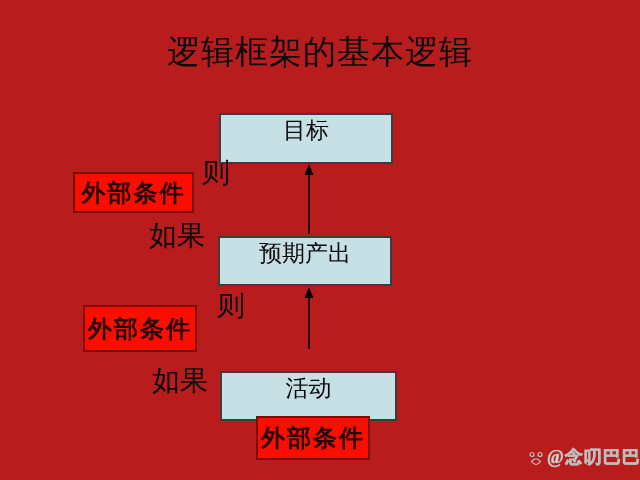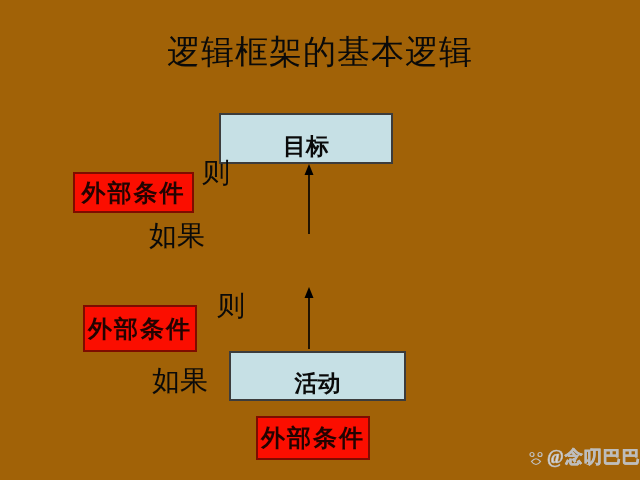--- a/index.html
+++ b/index.html
@@ -1,33 +1,33 @@
 <!DOCTYPE html>
 <html style="--node-fill: #c6e0e5; --node-border: #3c3c3c; --condition-fill: #fb0e00; --condition-border: #7e0c00; --arrow: #000000; --watermark: #c4c4c4;"><head>
 <meta charset="utf-8">
 <style>
   html,body{margin:0;padding:0;background:#fff;}
   .slide{
-    position:relative;width:640px;height:480px;background:#a16207;overflow:hidden;
+    position:relative;width:640px;height:480px;background:#b91c1c;overflow:hidden;
     font-family:"Liberation Serif","DejaVu Serif",serif;color:#000;
   }
   .title{
     position:absolute;top:30px;left:0;width:640px;text-align:center;
     font-size:33px;letter-spacing:1px;color:#0a0a0a;white-space:nowrap;
   }
   .node{
-    position:absolute;display:flex;align-items:flex-end;justify-content:center;
+    position:absolute;display:flex;align-items:flex-start;justify-content:center;
     background:var(--node-fill,#c6e0e5);
     border:2px solid var(--node-border,#3c3c3c);
     box-sizing:border-box;
-    font-size:23px;font-weight:bold;color:#0a0a0a;
+    font-size:23px;font-weight:normal;color:#0a0a0a;
   }
   .node-goal{left:219px;top:113px;width:174px;height:51px;}
   .node-output{left:218px;top:236px;width:174px;height:50px;}
-  .node-activity{left:220px;top:351px;width:177px;height:50px;margin-left:9px;}
+  .node-activity{left:220px;top:371px;width:177px;height:50px;}
   .condition{
     position:absolute;display:flex;align-items:center;justify-content:center;
     background:var(--condition-fill,#fb0e00);
     border:2px solid var(--condition-border,#7e0c00);
     box-sizing:border-box;
     font-size:24px;font-weight:bold;color:#230300;letter-spacing:2px;
   }
   .condition-top{left:73px;top:172px;width:121px;height:41px;}
   .condition-middle{left:83px;top:305px;width:114px;height:47px;}
   .condition-bottom{left:256px;top:416px;width:114px;height:44px;}
@@ -63,20 +63,23 @@
     </g>
     <g>
       <line x1="309" y1="349" x2="309" y2="293" stroke="#000" stroke-width="1.6"></line>
       <polygon points="309,287 304.5,298 313.5,298" fill="#000"></polygon>
     </g>
   </svg>
 
   <div class="node node-goal">
     <span>目标</span>
   </div>
+  <div class="node node-output">
+    <span>预期产出</span>
+  </div>
   <div class="node node-activity">
     <span>活动</span>
   </div>
 
   <div class="condition condition-top">
     <span>外部条件</span>
   </div>
   <div class="condition condition-middle">
     <span>外部条件</span>
   </div>

